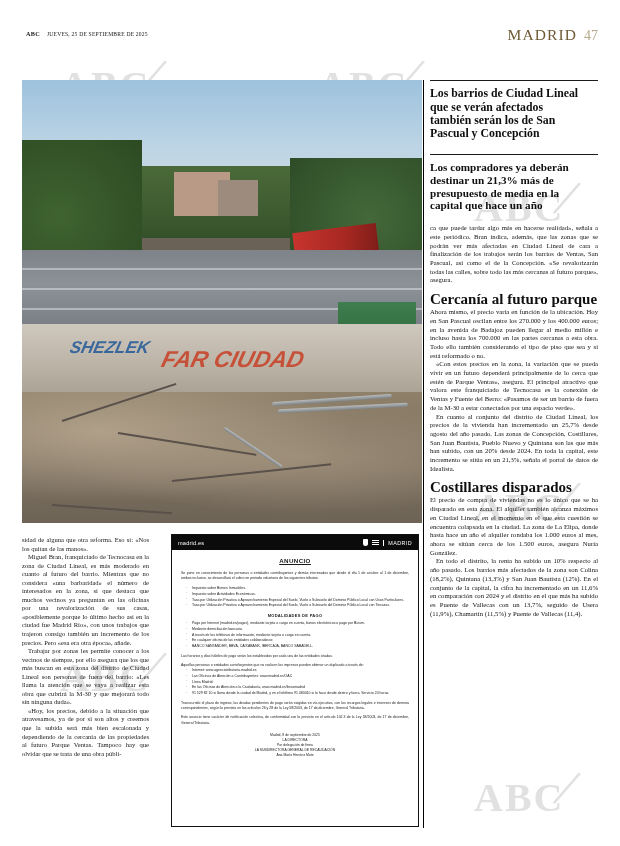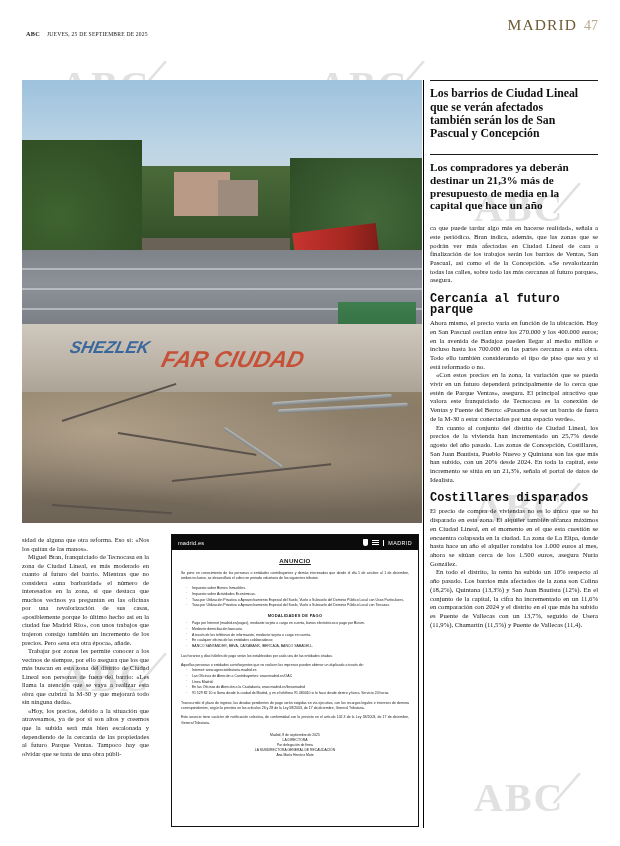--- a/index.html
+++ b/index.html
@@ -33,21 +33,21 @@
     white-space: nowrap;
   }
   #mast-left .abc-logo {
     font-weight: bold;
     font-size: 6.2px;
     letter-spacing: 0.3px;
     margin-right: 7px;
   }
   #mast-right {
     position: absolute;
-    right: 22px; top: 16px;
+    right: 22px; top: 26px;
     white-space: nowrap;
     text-align: center;
   }
   #mast-section {
     font-family: "Liberation Serif", serif;
     font-size: 15.5px;
     letter-spacing: 1.1px;
     color: #6e5a34;
   }
   #mast-page {
@@ -194,23 +194,23 @@
   .kicker {
     font-family: "Liberation Serif", serif;
     font-weight: bold;
     font-size: 11.8px;
     line-height: 13.4px;
     color: #0f0f0f;
     margin: 0 12px 13px 0;
   }
   .kicker.second { font-size: 11.2px; line-height: 12.8px; margin-bottom: 12px; }
   .subhead {
-    font-family: Liberation Mono, monospace;
-    font-weight: bold;
-    font-size: 12px;
+    font-family: Liberation Serif, serif;
+    font-weight: bold;
+    font-size: 15px;
     line-height: 11px;
     color: #0f0f0f;
     margin: 9px 0 3px 0;
   }
   #rail .body {
     font-size: 6.7px;
     line-height: 8.7px;
     text-align: justify;
     -webkit-hyphens: auto; hyphens: auto;
   }

